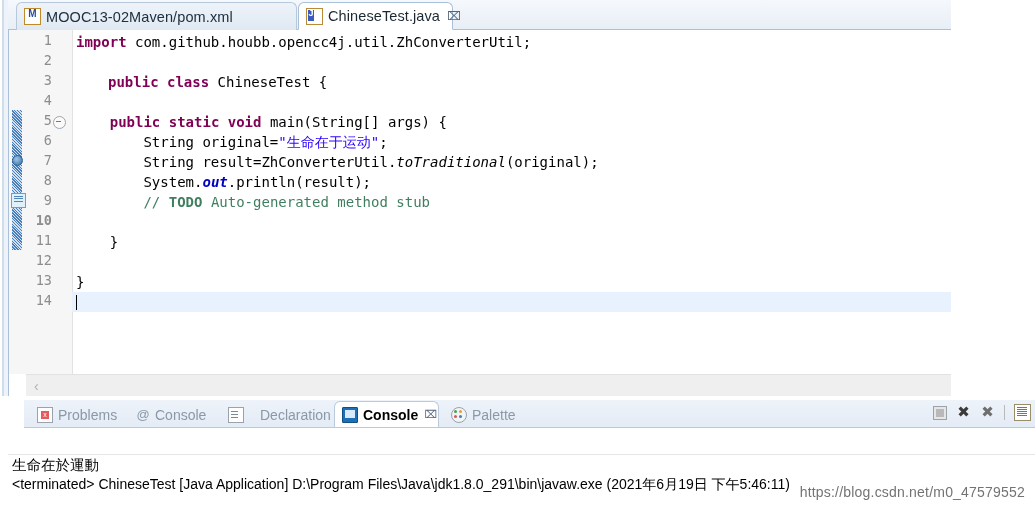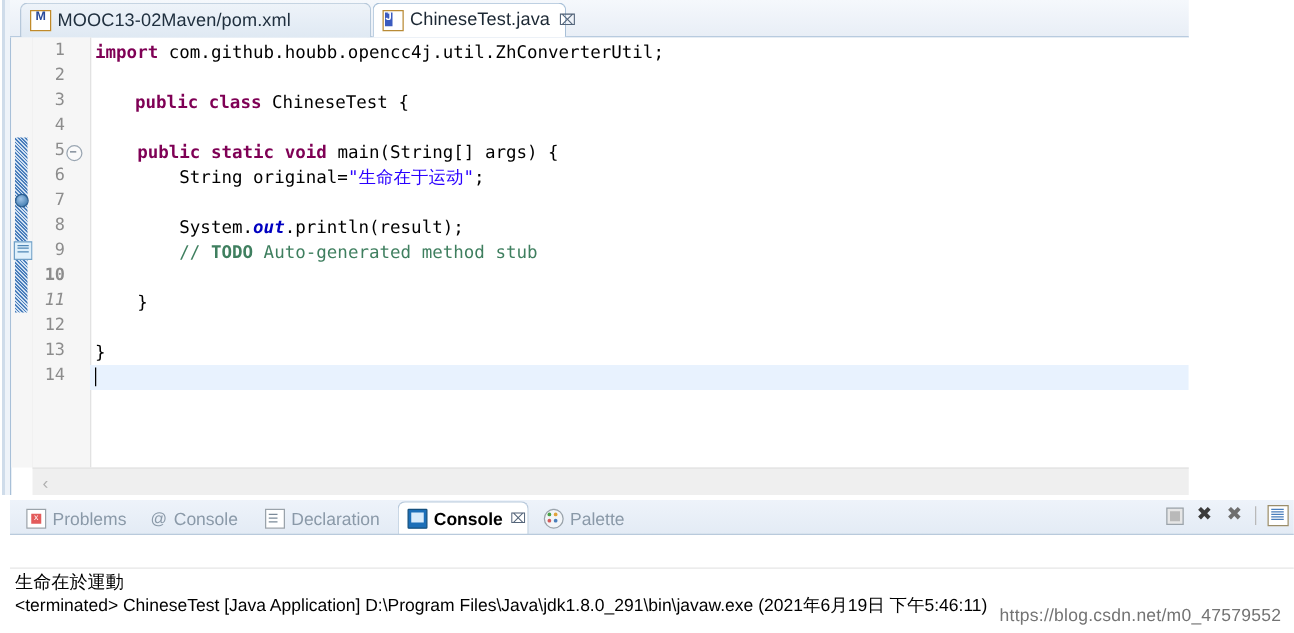--- a/index.html
+++ b/index.html
@@ -72,21 +72,21 @@
   
   .mk{position:absolute;left:2px;width:13px;height:13px;}
   .mk-break{border-radius:50%;background:radial-gradient(circle at 40% 35%,#9fc4e8,#2e6da4);
             width:9px;height:9px;left:3px;border:1px solid #2a5d8f;}
   .mk-todo{background:#dff0fb;border:1px solid #6f9fc6;}
   .mk-todo:after{content:"";position:absolute;left:2px;top:2px;right:2px;height:1px;
             box-shadow:0 2px 0 #4f86b5,0 5px 0 #4f86b5;background:#4f86b5;}
 
   
   #bottom-panel{position:absolute;left:8px;top:400px;right:0;height:106px;}
-  .vtabbar{position:absolute;left:0;top:0;right:0;height:28px;
+  .vtabbar{position:absolute;left:16px;top:0;right:0;height:28px;
            background:linear-gradient(#eef3fa,#e3ebf5);}
   .vtabbar:after{content:"";position:absolute;left:0;right:0;bottom:0;height:1px;background:#b9cadc;}
   .vtab{position:absolute;top:1px;height:27px;display:flex;align-items:center;padding:0 7px;
         box-sizing:border-box;font-size:14px;color:#8a99a8;white-space:nowrap;}
   .vtab.active{background:#fff;border:1px solid #b9cadc;border-bottom:1px solid #fff;
         border-top-left-radius:6px;border-top-right-radius:6px;color:#000;font-weight:bold;}
   .vtab .vi{width:14px;height:14px;margin-right:5px;flex:none;position:relative;}
   .vtab .closex{margin-left:6px;font-size:11px;color:#55657a;font-weight:normal;}
 
   .ic-problems{background:#fff;border:1px solid #9aa3ab;}
@@ -153,39 +153,40 @@
       <div class="lnum" style="top:22px;">2</div>
       <div class="lnum" style="top:42px;">3</div>
       <div class="lnum" style="top:62px;">4</div>
       <div class="lnum" style="top:82px;">5</div>
       <div class="fold" style="top:86px;"></div>
       <div class="lnum" style="top:102px;">6</div>
       <div class="lnum" style="top:122px;">7</div>
       <div class="lnum" style="top:142px;">8</div>
       <div class="lnum" style="top:162px;">9</div>
       <div class="lnum" style="top:182px;font-weight:bold;">10</div>
-      <div class="lnum" style="top:202px;font-style:italic;">11</div>
+      <div class="lnum" style="top:202px;">11</div>
       <div class="lnum" style="top:222px;">12</div>
       <div class="lnum" style="top:242px;">13</div>
       <div class="lnum" style="top:262px;">14</div>
     </div>
 
     <div class="code">
       <div class="cline" style="top:2px;"><span class="kw">import</span><span> com.github.houbb.opencc4j.util.ZhConverterUtil;</span></div>
 
       <div class="cline" style="top:22px;"></div>
 
       <div class="cline" style="top:42px;margin-left:32px;"><span class="kw">public</span> <span class="kw">class</span> <span>ChineseTest {</span></div>
 
       <div class="cline" style="top:62px;"></div>
 
       <div class="cline" style="top:82px;">    <span class="kw">public</span> <span class="kw">static</span> <span class="kw">void</span> <span>main(String[] args) {</span></div>
 
       <div class="cline" style="top:102px;">        <span>String</span><span> original=</span><span class="str">"生命在于运动"</span><span>;</span></div>
 
+      <div class="cline" style="top:122px;">        <span>String</span><span> result=ZhConverterUtil.</span><span class="mth">toTraditional</span><span>(original);</span></div>
 
       <div class="cline" style="top:162px;">        <span class="cmt">// </span><span class="todo">TODO</span><span class="cmt"> Auto-generated method stub</span></div>
 
       <div class="cline" style="top:142px;">        <span>System.</span><span class="stat">out</span><span>.println(result);</span></div>
 
       <div class="cline" style="top:182px;"></div>
 
       <div class="cline" style="top:202px;">    <span>}</span></div>
 
       <div class="cline" style="top:222px;"></div>
@@ -205,21 +206,21 @@
 
   <div class="vtabbar">
     <div class="vtab" style="left:6px;">
       <span class="vi ic-problems"></span>
       <span>Problems</span>
     </div>
     <div class="vtab" style="left:105px;">
       <span class="vi ic-javadoc">@</span>
       <span>Console</span>
     </div>
-    <div class="vtab" style="left:197px;">
+    <div class="vtab" style="left:197px;gap:11px;">
       <span class="vi ic-decl"></span>
       <span>Declaration</span>
     </div>
     <div class="vtab active" style="left:310px;width:105px;">
       <span class="vi ic-console"></span>
       <span>Console</span>
       <span class="closex">⌧</span>
     </div>
     <div class="vtab" style="left:420px;">
       <span class="vi ic-palette"></span>

